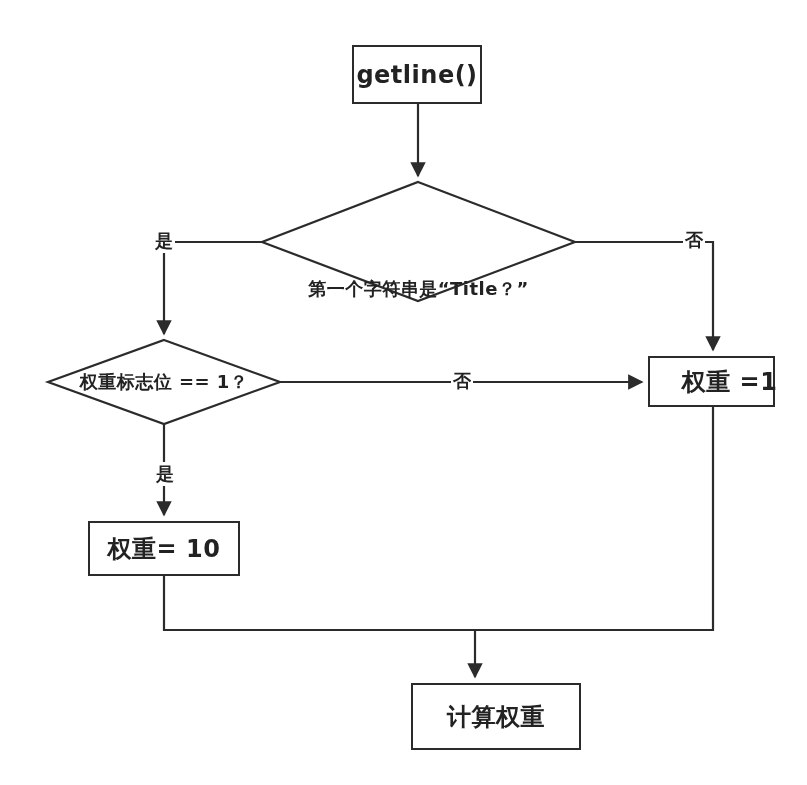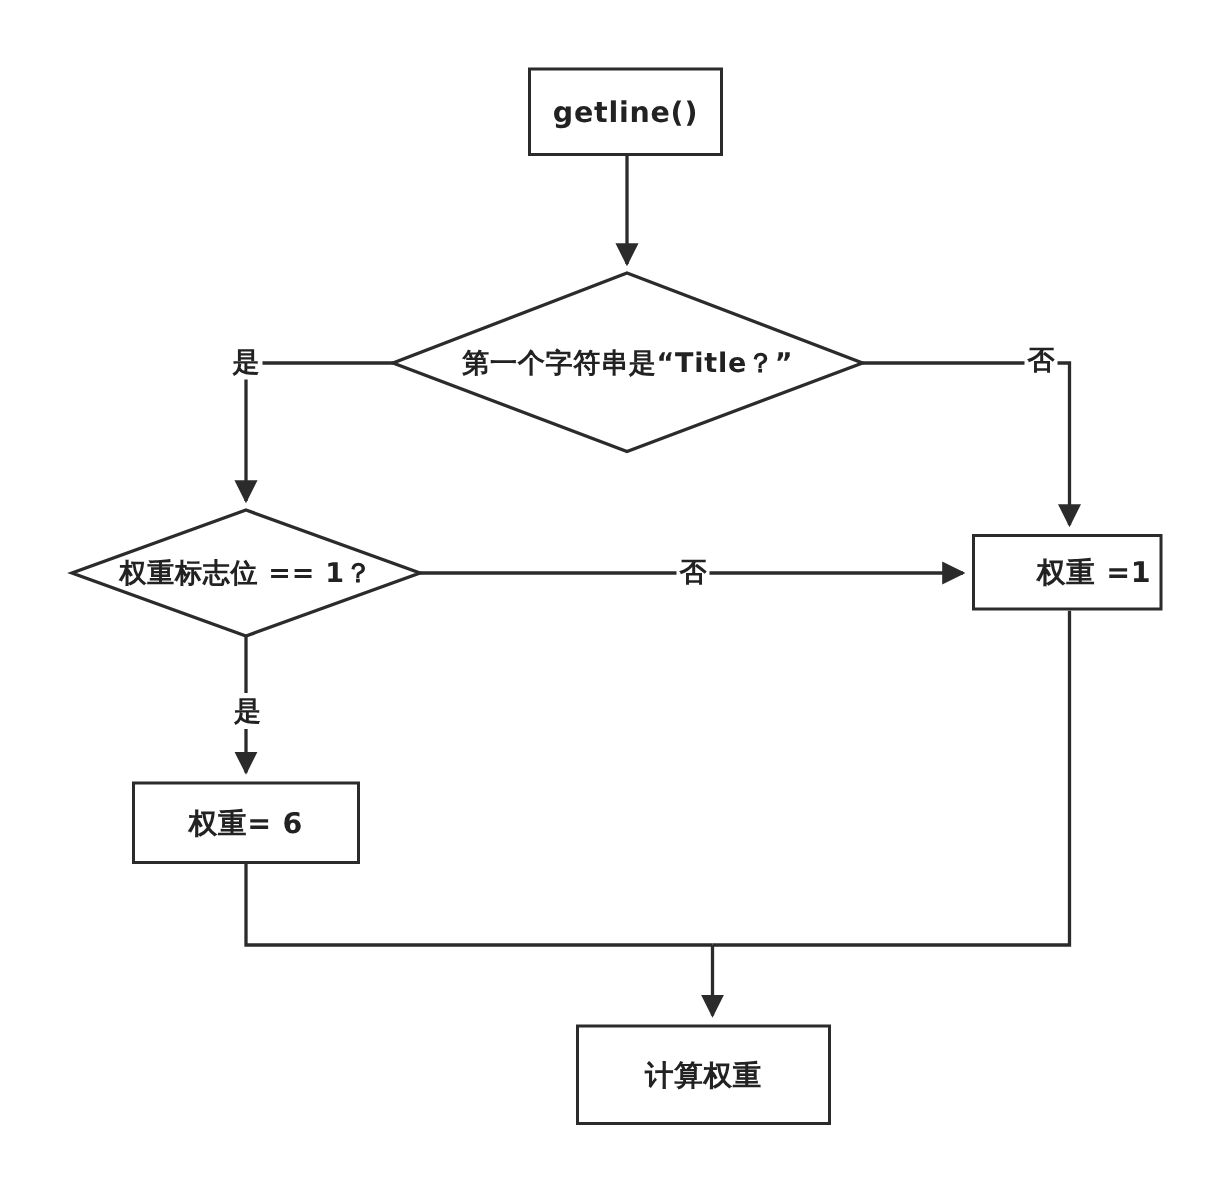--- a/index.html
+++ b/index.html
@@ -33,21 +33,21 @@
     justify-content: center;
     color: #222222;
     font-weight: bold;
     white-space: nowrap;
   }
   .node.process {
     border: 2px solid #2b2b2b;
     background: #ffffff;
   }
   .node.process .label {
-    font-size: 19px;
+    font-size: 24px;
     letter-spacing: 0.5px;
   }
   .node.decision {
     background: transparent;
     border: none;
   }
   .node.decision .label {
     position: relative;
     z-index: 3;
     font-size: 18px;
@@ -99,37 +99,37 @@
 
       <path d="M 475 630 L 475 677" marker-end="url(#arrow)"></path>
 
     </g>
   </svg>
 
   <div class="node process" style="left:352px; top:45px; width:130px; height:59px;">
     <span class="label">getline()</span>
   </div>
 
-  <div class="node decision" style="left:262px; top:182px; width:313px; height:119px;">
+  <div class="node decision" style="left:262px; top:182px; width:313px; height:119px;align-items:flex-end;">
     <span class="label">第一个字符串是“Title？”</span>
   </div>
 
   <div class="node decision" style="left:48px; top:340px; width:232px; height:84px;text-align:center;">
     <span class="label">权重标志位 == 1？</span>
   </div>
 
   <div class="node process" style="left:648px; top:356px; width:127px; height:51px;padding-left:36px;">
     <span class="label">权重 =1</span>
   </div>
 
   <div class="node process" style="left:88px; top:521px; width:152px; height:55px;">
-    <span class="label">权重= 6</span>
+    <span class="label">权重= 10</span>
   </div>
 
-  <div class="node process" style="left:384px; top:683px; width:170px; height:67px;">
+  <div class="node process" style="left:411px; top:683px; width:170px; height:67px;">
     <span class="label">计算权重</span>
   </div>
 
   <div class="edge-label" style="left:153px; top:229px;">是</div>
 
   <div class="edge-label" style="left:683px; top:228px;">否</div>
 
   <div class="edge-label" style="left:451px; top:369px;">否</div>
 
   <div class="edge-label" style="left:154px; top:462px;">是</div>

